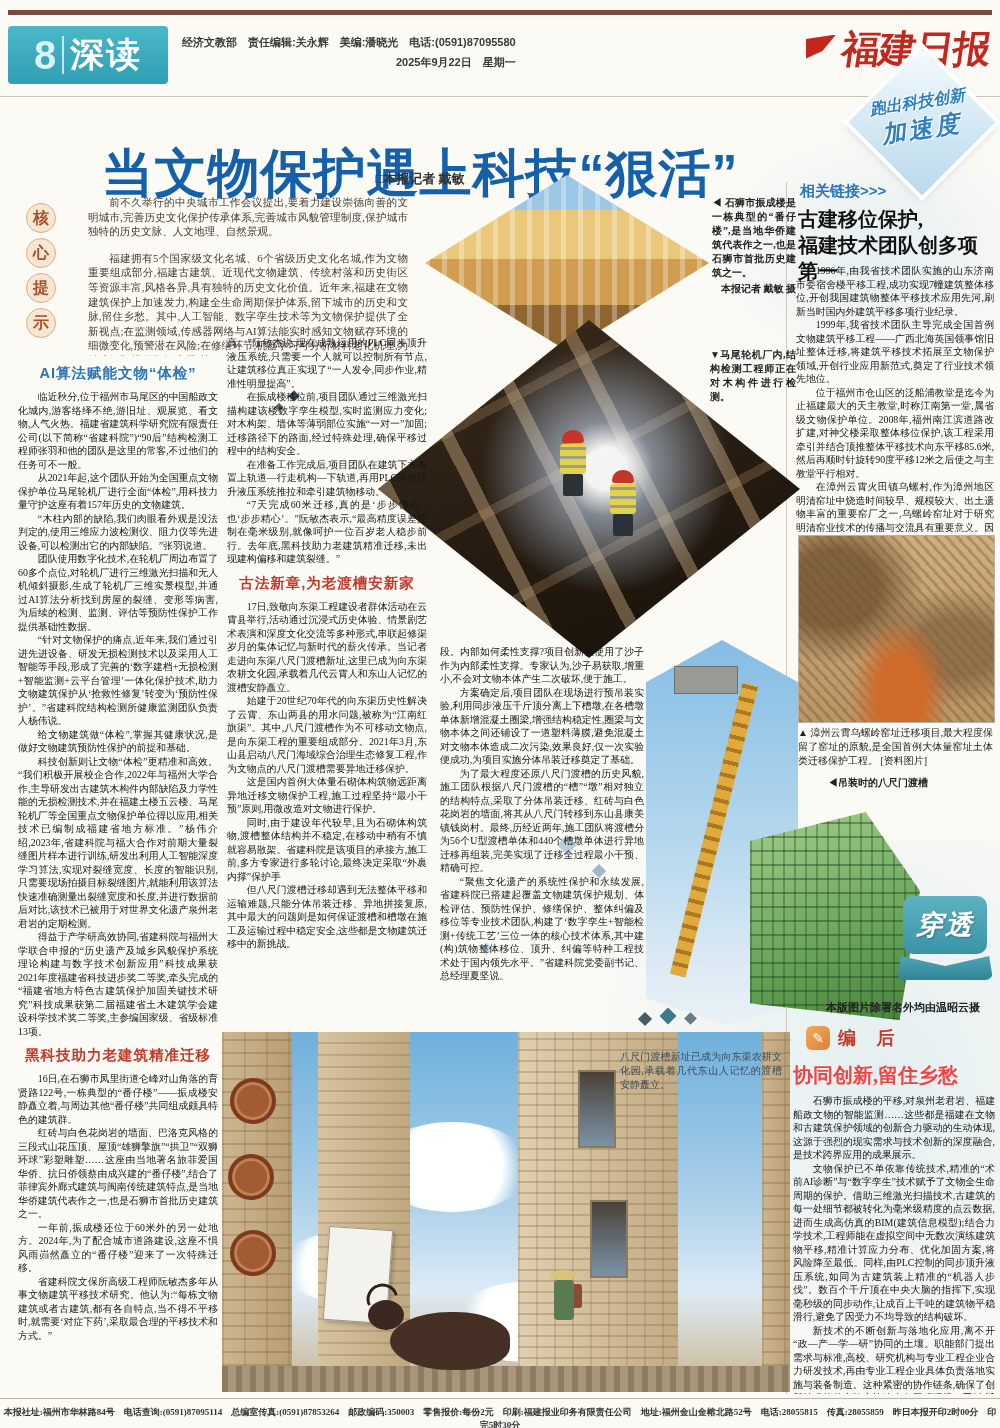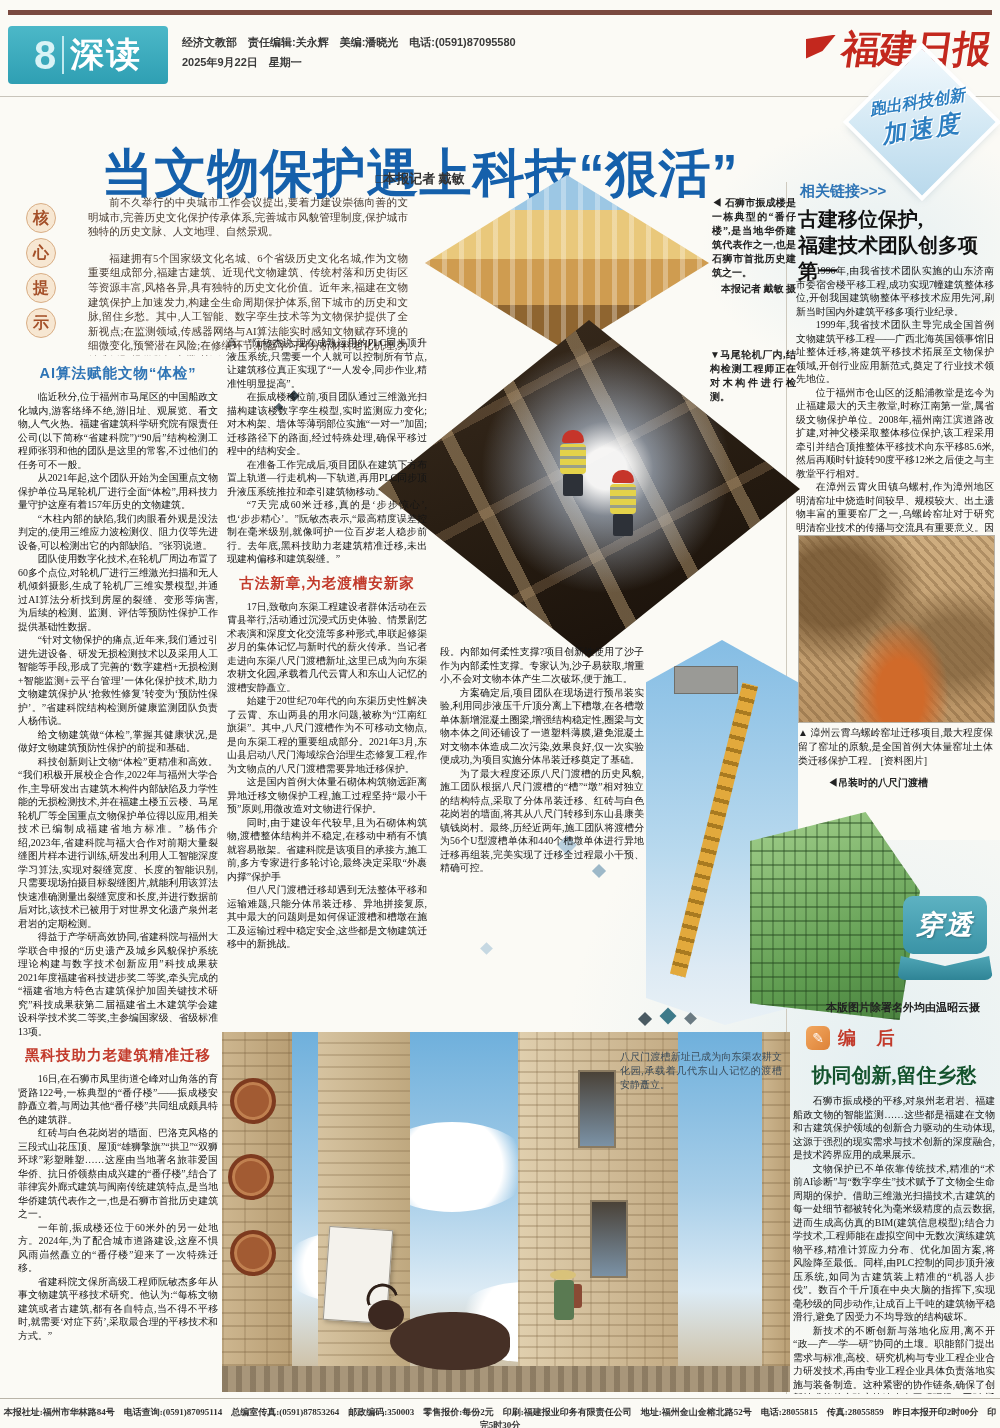--- a/index.html
+++ b/index.html
@@ -7,21 +7,21 @@
         font-family:"Liberation Serif",serif;color:#1a1a1a;}
   
   .toprule{position:absolute;left:8px;top:10px;width:984px;height:5px;background:#7a4a40;}
   .section-tag{position:absolute;left:8px;top:26px;width:160px;height:58px;border-radius:4px;
     background:linear-gradient(180deg,#4cb8c8,#2f9fb3);display:flex;align-items:center;justify-content:center;gap:6px;
     font-family:"Liberation Sans",sans-serif;}
   .section-tag .num{font-size:40px;font-weight:900;color:#d9f3f6;line-height:1;}
   .section-tag .bar{width:2px;height:38px;background:#bfe9ee;}
   .section-tag .nm{font-size:34px;font-weight:900;color:#ffffff;letter-spacing:2px;}
   .credits{position:absolute;left:182px;top:32px;font-family:"Liberation Sans",sans-serif;
-    font-size:11px;font-weight:bold;color:#3a3a3a;line-height:20px;}
+    font-size:11px;font-weight:bold;color:#3a3a3a;line-height:20px;text-align:right;}
   .masthead{position:absolute;right:10px;top:24px;display:flex;align-items:center;gap:6px;}
   .flag-icon{width:30px;height:30px;background:#c3281e;clip-path:polygon(0 15%,100% 0,55% 55%,0 80%);}
   .masthead .mtxt{font-size:38px;font-weight:900;color:#c3281e;transform:skewX(-8deg);letter-spacing:-1px;}
   .head-line{position:absolute;left:0;top:96px;width:1000px;border-top:1px solid #c8c4ba;}
   
   .headline{position:absolute;left:55px;top:104px;width:730px;text-align:center;
     font-family:"Liberation Sans",sans-serif;font-size:52px;font-weight:900;color:#1560ab;letter-spacing:1px;}
   .byline{position:absolute;left:55px;top:170px;width:730px;text-align:center;
     font-size:13px;font-weight:bold;color:#333;}
   .promo-badge{position:absolute;left:842px;top:58px;width:156px;height:144px;}
@@ -131,22 +131,22 @@
     font-size:27px;letter-spacing:2px;text-shadow:1px 1px 2px rgba(0,0,0,.25);}
   .ct-book{width:96px;height:24px;margin:2px auto 0;background:linear-gradient(180deg,#4fa6b6,#2f8496);
     clip-path:polygon(4% 0,50% 42%,96% 0,100% 100%,0 100%);border-radius:0 0 8px 8px;}
   .photo-credit{position:absolute;left:810px;top:1000px;width:186px;text-align:center;
     font-size:11px;font-weight:bold;color:#222;z-index:4;}
   
   .ed-header{position:absolute;left:806px;top:1026px;display:flex;align-items:center;gap:8px;z-index:3;}
   .pencil-icon{width:24px;height:24px;border-radius:6px;background:linear-gradient(135deg,#f2a860,#dd8238);
     color:#fff;font-size:14px;display:flex;align-items:center;justify-content:center;}
   .ed-label{font-size:18px;font-weight:900;color:#c23a2b;letter-spacing:8px;}
-  .note-title{position:absolute;left:793px;top:1062px;width:202px;text-align:center;
-    font-size:20px;font-weight:900;color:#14532d;z-index:3;}
+  .note-title{position:absolute;left:793px;top:1062px;width:202px;text-align:left;
+    font-size:20px;font-weight:900;color:#ef4444;z-index:3;}
   #note-body{left:793px;top:1094px;width:202px;height:300px;}
   
   .mini-diamond{position:absolute;transform:rotate(45deg);z-index:1;}
   .wash{position:absolute;z-index:0;}
   
   .foot-rule{position:absolute;left:0;top:1398px;width:1000px;border-top:1px solid #b9b4a8;}
   .footer{position:absolute;left:0;top:1406px;width:1000px;text-align:center;
     font-size:9px;color:#333;font-weight:bold;}
 </style>
 </head>
@@ -278,20 +278,21 @@
     <p>始建于20世纪70年代的向东渠历史性解决了云霄、东山两县的用水问题,被称为“江南红旗渠”。其中,八尺门渡槽作为不可移动文物点,是向东渠工程的重要组成部分。2021年3月,东山县启动八尺门海域综合治理生态修复工程,作为文物点的八尺门渡槽需要异地迁移保护。</p>
     <p>这是国内首例大体量石砌体构筑物远距离异地迁移文物保护工程,施工过程坚持“最小干预”原则,用微改造对文物进行保护。</p>
     <p>同时,由于建设年代较早,且为石砌体构筑物,渡槽整体结构并不稳定,在移动中稍有不慎就容易散架。省建科院是该项目的承接方,施工前,多方专家进行多轮讨论,最终决定采取“外裹内撑”保护手</p>
     <p>但八尺门渡槽迁移却遇到无法整体平移和运输难题,只能分体吊装迁移、异地拼接复原,其中最大的问题则是如何保证渡槽和槽墩在施工及运输过程中稳定安全,这些都是文物建筑迁移中的新挑战。</p>
   </div>
 
   <div id="col3" class="bodycol">
     <p style="text-indent:0;">段。内部如何柔性支撑?项目创新性使用了沙子作为内部柔性支撑。专家认为,沙子易获取,增重小,不会对文物本体产生二次破坏,便于施工。</p>
     <p>方案确定后,项目团队在现场进行预吊装实验,利用同步液压千斤顶分离上下槽墩,在各槽墩单体新增混凝土圈梁,增强结构稳定性,圈梁与文物本体之间还铺设了一道塑料薄膜,避免混凝土对文物本体造成二次污染,效果良好,仅一次实验便成功,为项目实施分体吊装迁移奠定了基础。</p>
     <p>为了最大程度还原八尺门渡槽的历史风貌,施工团队根据八尺门渡槽的“槽”“墩”相对独立的结构特点,采取了分体吊装迁移、红砖与白色花岗岩的墙面,将其从八尺门转移到东山县康美镇钱岗村。最终,历经近两年,施工团队将渡槽分为56个U型渡槽单体和440个槽墩单体进行异地迁移再组装,完美实现了迁移全过程最小干预、精确可控。</p>
+    <p>“聚焦文化遗产的系统性保护和永续发展,省建科院已搭建起覆盖文物建筑保护规划、体检评估、预防性保护、修缮保护、整体纠偏及移位等专业技术团队,构建了‘数字孪生+智能检测+传统工艺’三位一体的核心技术体系,其中建(构)筑物整体移位、顶升、纠偏等特种工程技术处于国内领先水平。”省建科院党委副书记、总经理夏坚说。</p>
   </div>
 
   <div class="v-rule"></div>
   <div class="kicker">相关链接&gt;&gt;&gt;</div>
   <div class="sb-title">
     <div>古建移位保护,</div>
     <div>福建技术团队创多项第一</div>
   </div>
   <div id="sb-body" class="bodycol">
     <p>1996年,由我省技术团队实施的山东济南市委宿舍楼平移工程,成功实现7幢建筑整体移位,开创我国建筑物整体平移技术应用先河,刷新当时国内外建筑平移多项行业纪录。</p>

